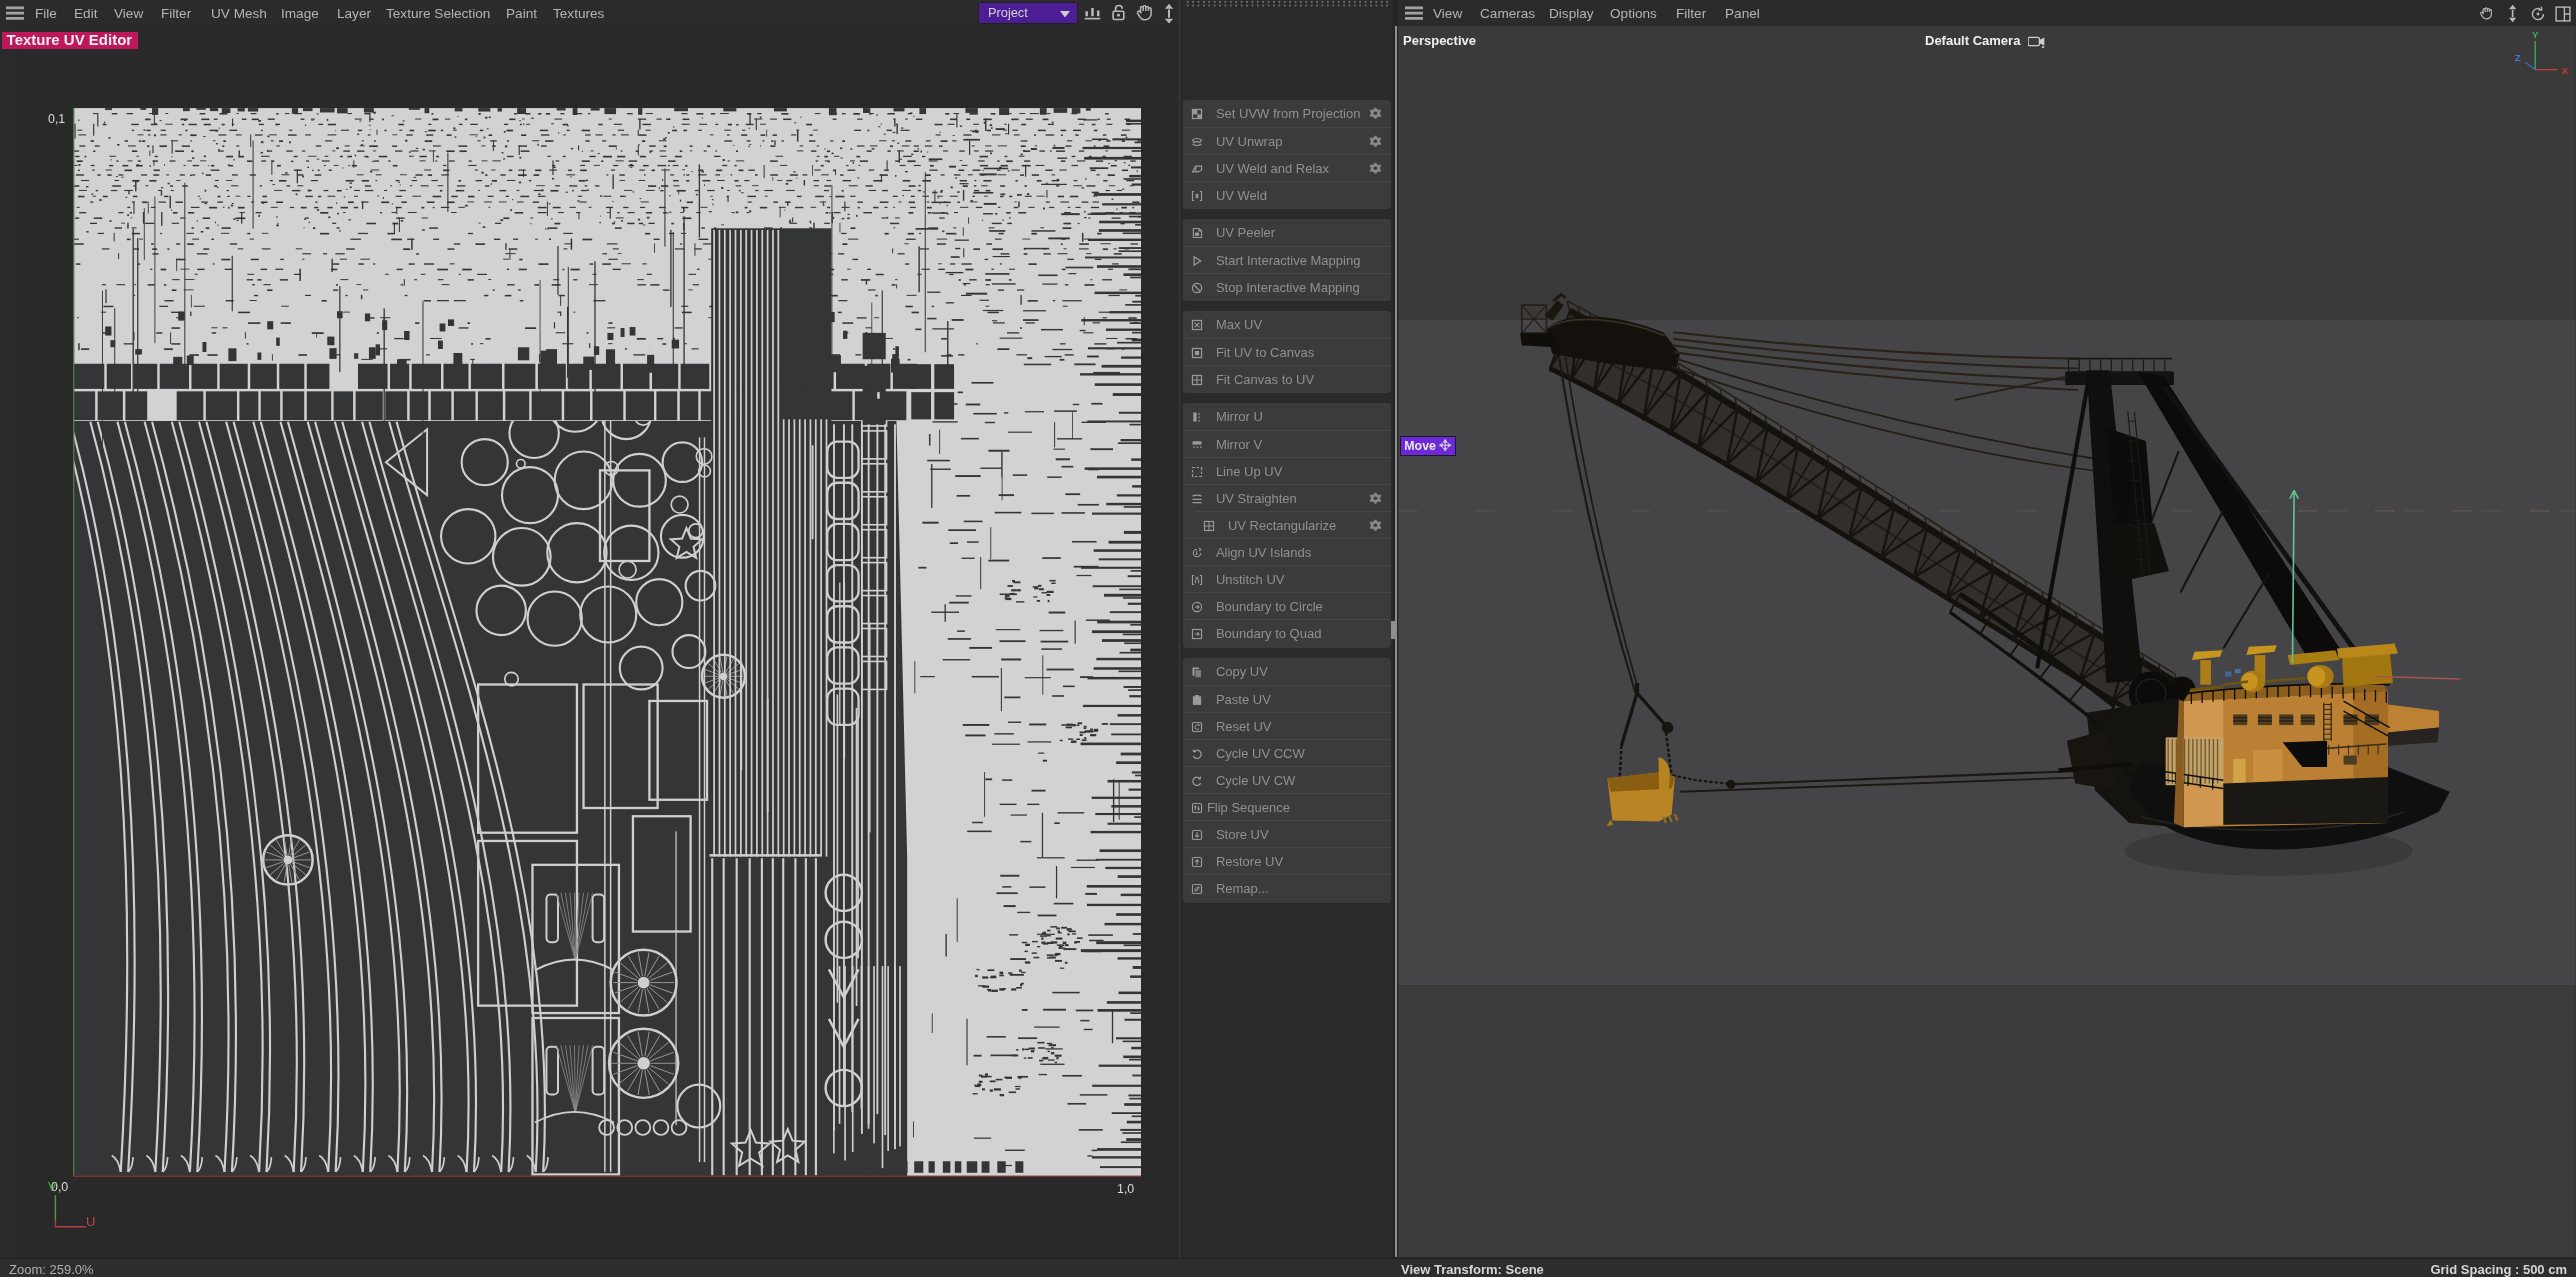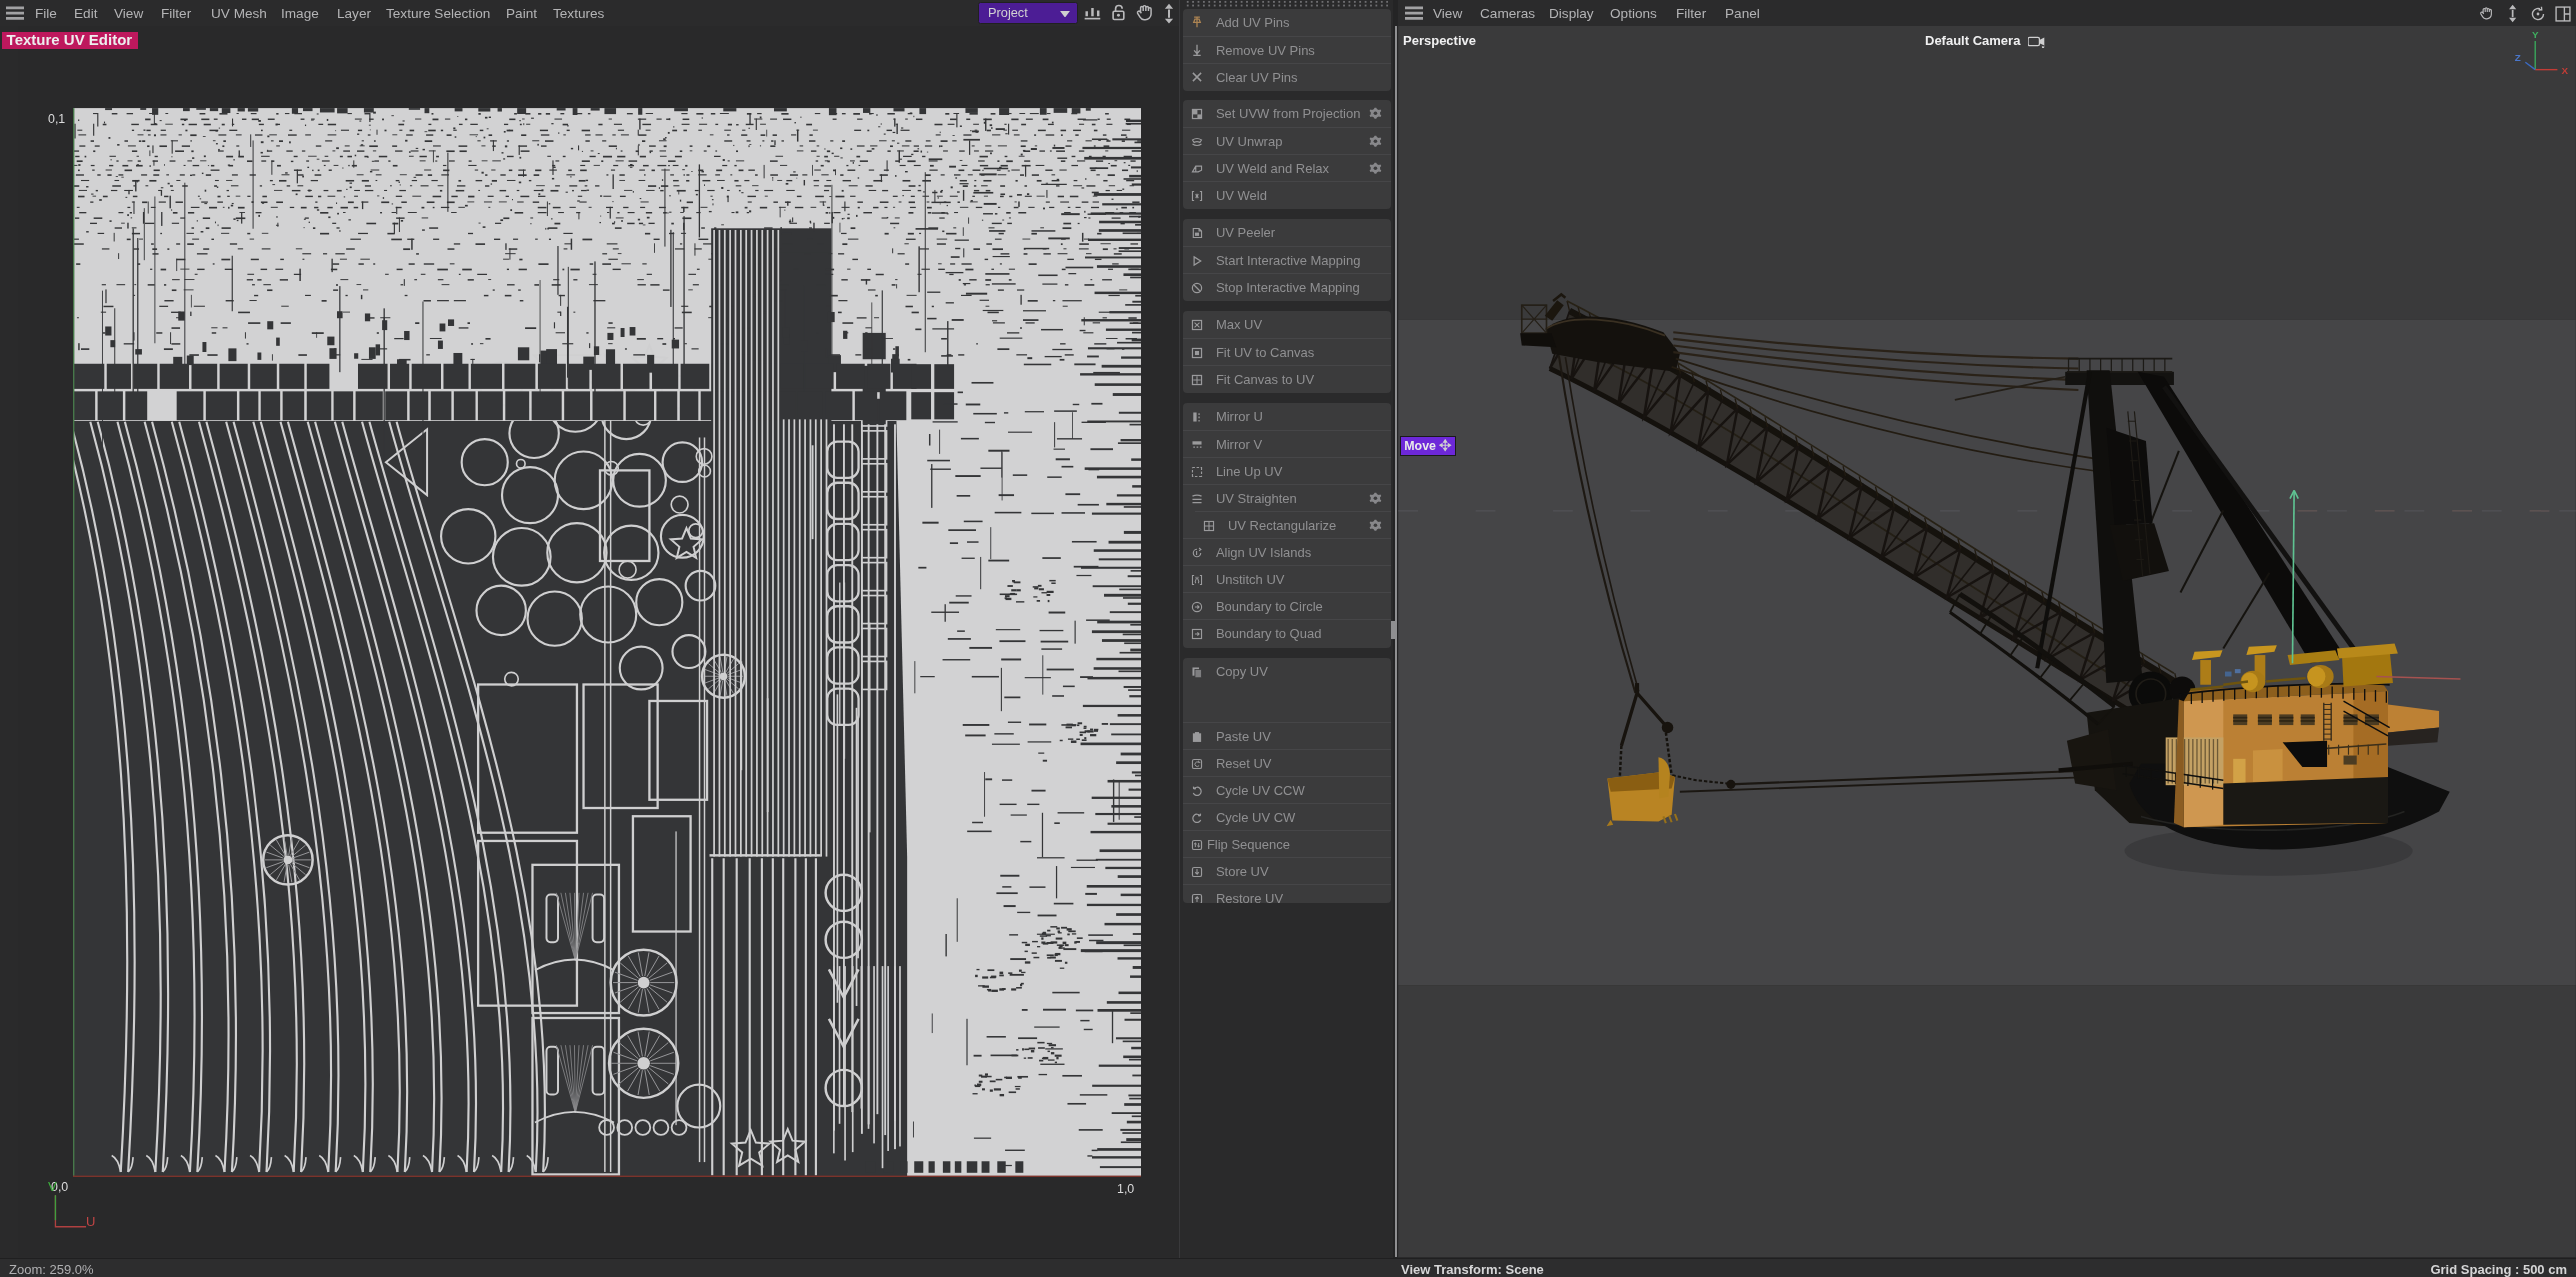--- a/index.html
+++ b/index.html
@@ -2843,31 +2843,20 @@
       </svg>
 <svg style="position:absolute;left:1159px;top:2.5px" width="20" height="21.4" viewBox="0 0 24 26">
  <path d="M12,1 l5,6 h-10 z M12,25 l-5,-6 h10 z" fill="#b9b9bb"></path>
         <path d="M12,8 v10" stroke="#b9b9bb" stroke-width="2.4"></path>
       </svg>
 </div>
 <div class="tuv">Texture UV Editor</div>
 
 <div id="midcol">
 <div style="position:absolute;left:5px;top:0;width:206px;height:6.6px;background-image:radial-gradient(circle,#6e6e71 0.8px,transparent 1px);background-size:5.4px 3.7px"></div>
-<div class="mgroup" style="top:8.6px;height:82px">
-        <div class="mitem" style=""><svg class="micon" width="14" height="14" viewBox="0 0 17 17">
-            <path d="M8.5,2 L8.5,15 M5,2.5 h7 M6,5 h5 l1.5,4 h-8 z" stroke="#ab8352" stroke-width="1.6" fill="none"></path>
-          </svg><span>Add UV Pins</span></div>
-        <div class="mitem" style="border-top:0.8px solid #464648;"><svg class="micon" width="14" height="14" viewBox="0 0 17 17">
-            <path d="M8.5,2 L8.5,15 M5,9 l3.5,4 l3.5,-4 M4,15 h9" stroke="#9a9a9c" stroke-width="1.6" fill="none"></path>
-          </svg><span>Remove UV Pins</span></div>
-        <div class="mitem" style="border-top:0.8px solid #464648;"><svg class="micon" width="14" height="14" viewBox="0 0 17 17">
-            <path d="M3.5,3.5 L13.5,13.5 M13.5,3.5 L3.5,13.5" stroke="#9a9a9c" stroke-width="1.8" fill="none"></path>
-          </svg><span>Clear UV Pins</span></div>
-      </div>
       <div class="mgroup" style="top:100px;height:109px">
         <div class="mitem" style=""><svg class="micon" width="14" height="14" viewBox="0 0 17 17">
             <rect x="3" y="3" width="11" height="11" fill="none" stroke="#9a9a9c" stroke-width="1.5"></rect>
             <rect x="3" y="3" width="6" height="6" fill="#9a9a9c"></rect>
             <rect x="9" y="9" width="5" height="5" fill="#9a9a9c"></rect>
           </svg><span>Set UVW from Projection</span><svg width="16.5" height="16.5" viewBox="0 0 20 20" style="position:absolute;right:6.6px;top:5px">
             <path fill="#87878a" d="M10,3.2 l1,2 a5,5 0 0,1 1.9,0.8 l2.2-0.5 1,1.7 -1.5,1.7 a5,5 0 0,1 0,2.2 l1.5,1.7 -1,1.7 -2.2-0.5 a5,5 0 0,1 -1.9,0.8 l-1,2 -2,0 -1-2 a5,5 0 0,1 -1.9-0.8 l-2.2,0.5 -1-1.7 1.5-1.7 a5,5 0 0,1 0-2.2 l-1.5-1.7 1-1.7 2.2,0.5 a5,5 0 0,1 1.9-0.8 l1-2 z"></path>
             <circle cx="9" cy="10" r="2.2" fill="#3b3b3c"></circle>
           </svg></div>
         <div class="mitem" style="border-top:0.8px solid #464648;"><svg class="micon" width="14" height="14" viewBox="0 0 17 17">
@@ -2952,21 +2941,21 @@
         <div class="mitem" style="border-top:0.8px solid #464648;"><svg class="micon" width="14" height="14" viewBox="0 0 17 17">
             <rect x="3" y="3" width="11" height="11" stroke="#9a9a9c" stroke-width="1.4" fill="none"></rect>
             <path d="M6,8.5 h5 m-2,-2 l2,2 l-2,2" stroke="#9a9a9c" stroke-width="1.3" fill="none"></path>
           </svg><span>Boundary to Quad</span></div>
       </div>
       <div class="mgroup" style="top:658px;height:245px">
         <div class="mitem" style=""><svg class="micon" width="14" height="14" viewBox="0 0 17 17">
             <rect x="3" y="3" width="8" height="10" fill="#9a9a9c"></rect>
             <rect x="6" y="5.5" width="8" height="10" fill="#7e7e80" stroke="#3b3b3c" stroke-width="1"></rect>
           </svg><span>Copy UV</span></div>
-        <div class="mitem" style="border-top:0.8px solid #464648;margin-top:37px;"><svg class="micon" width="14" height="14" viewBox="0 0 17 17">
+        <div class="mitem" style="border-top:0.8px solid #464648;"><svg class="micon" width="14" height="14" viewBox="0 0 17 17">
             <rect x="3.5" y="4" width="10" height="10.5" fill="#9a9a9c"></rect>
             <rect x="6" y="2.5" width="5" height="3" fill="#9a9a9c"></rect>
           </svg><span>Paste UV</span></div>
         <div class="mitem" style="border-top:0.8px solid #464648;"><svg class="micon" width="14" height="14" viewBox="0 0 17 17">
             <rect x="3" y="3" width="11" height="11" rx="2" stroke="#9a9a9c" stroke-width="1.4" fill="none"></rect>
             <path d="M10.5,6.5 a2.8,2.8 0 1,0 0.5,4 M10.5,6.5 v-2 m0,2 h2" stroke="#9a9a9c" stroke-width="1.2" fill="none"></path>
           </svg><span>Reset UV</span></div>
         <div class="mitem" style="border-top:0.8px solid #464648;"><svg class="micon" width="14" height="14" viewBox="0 0 17 17">
             <path d="M4.5,6 a5,5 0 1,1 -0.5,5 M4.5,6 l-0.3,-2.8 M4.5,6 l2.8,-0.4" stroke="#9a9a9c" stroke-width="1.5" fill="none"></path>
           </svg><span>Cycle UV CCW</span></div>

